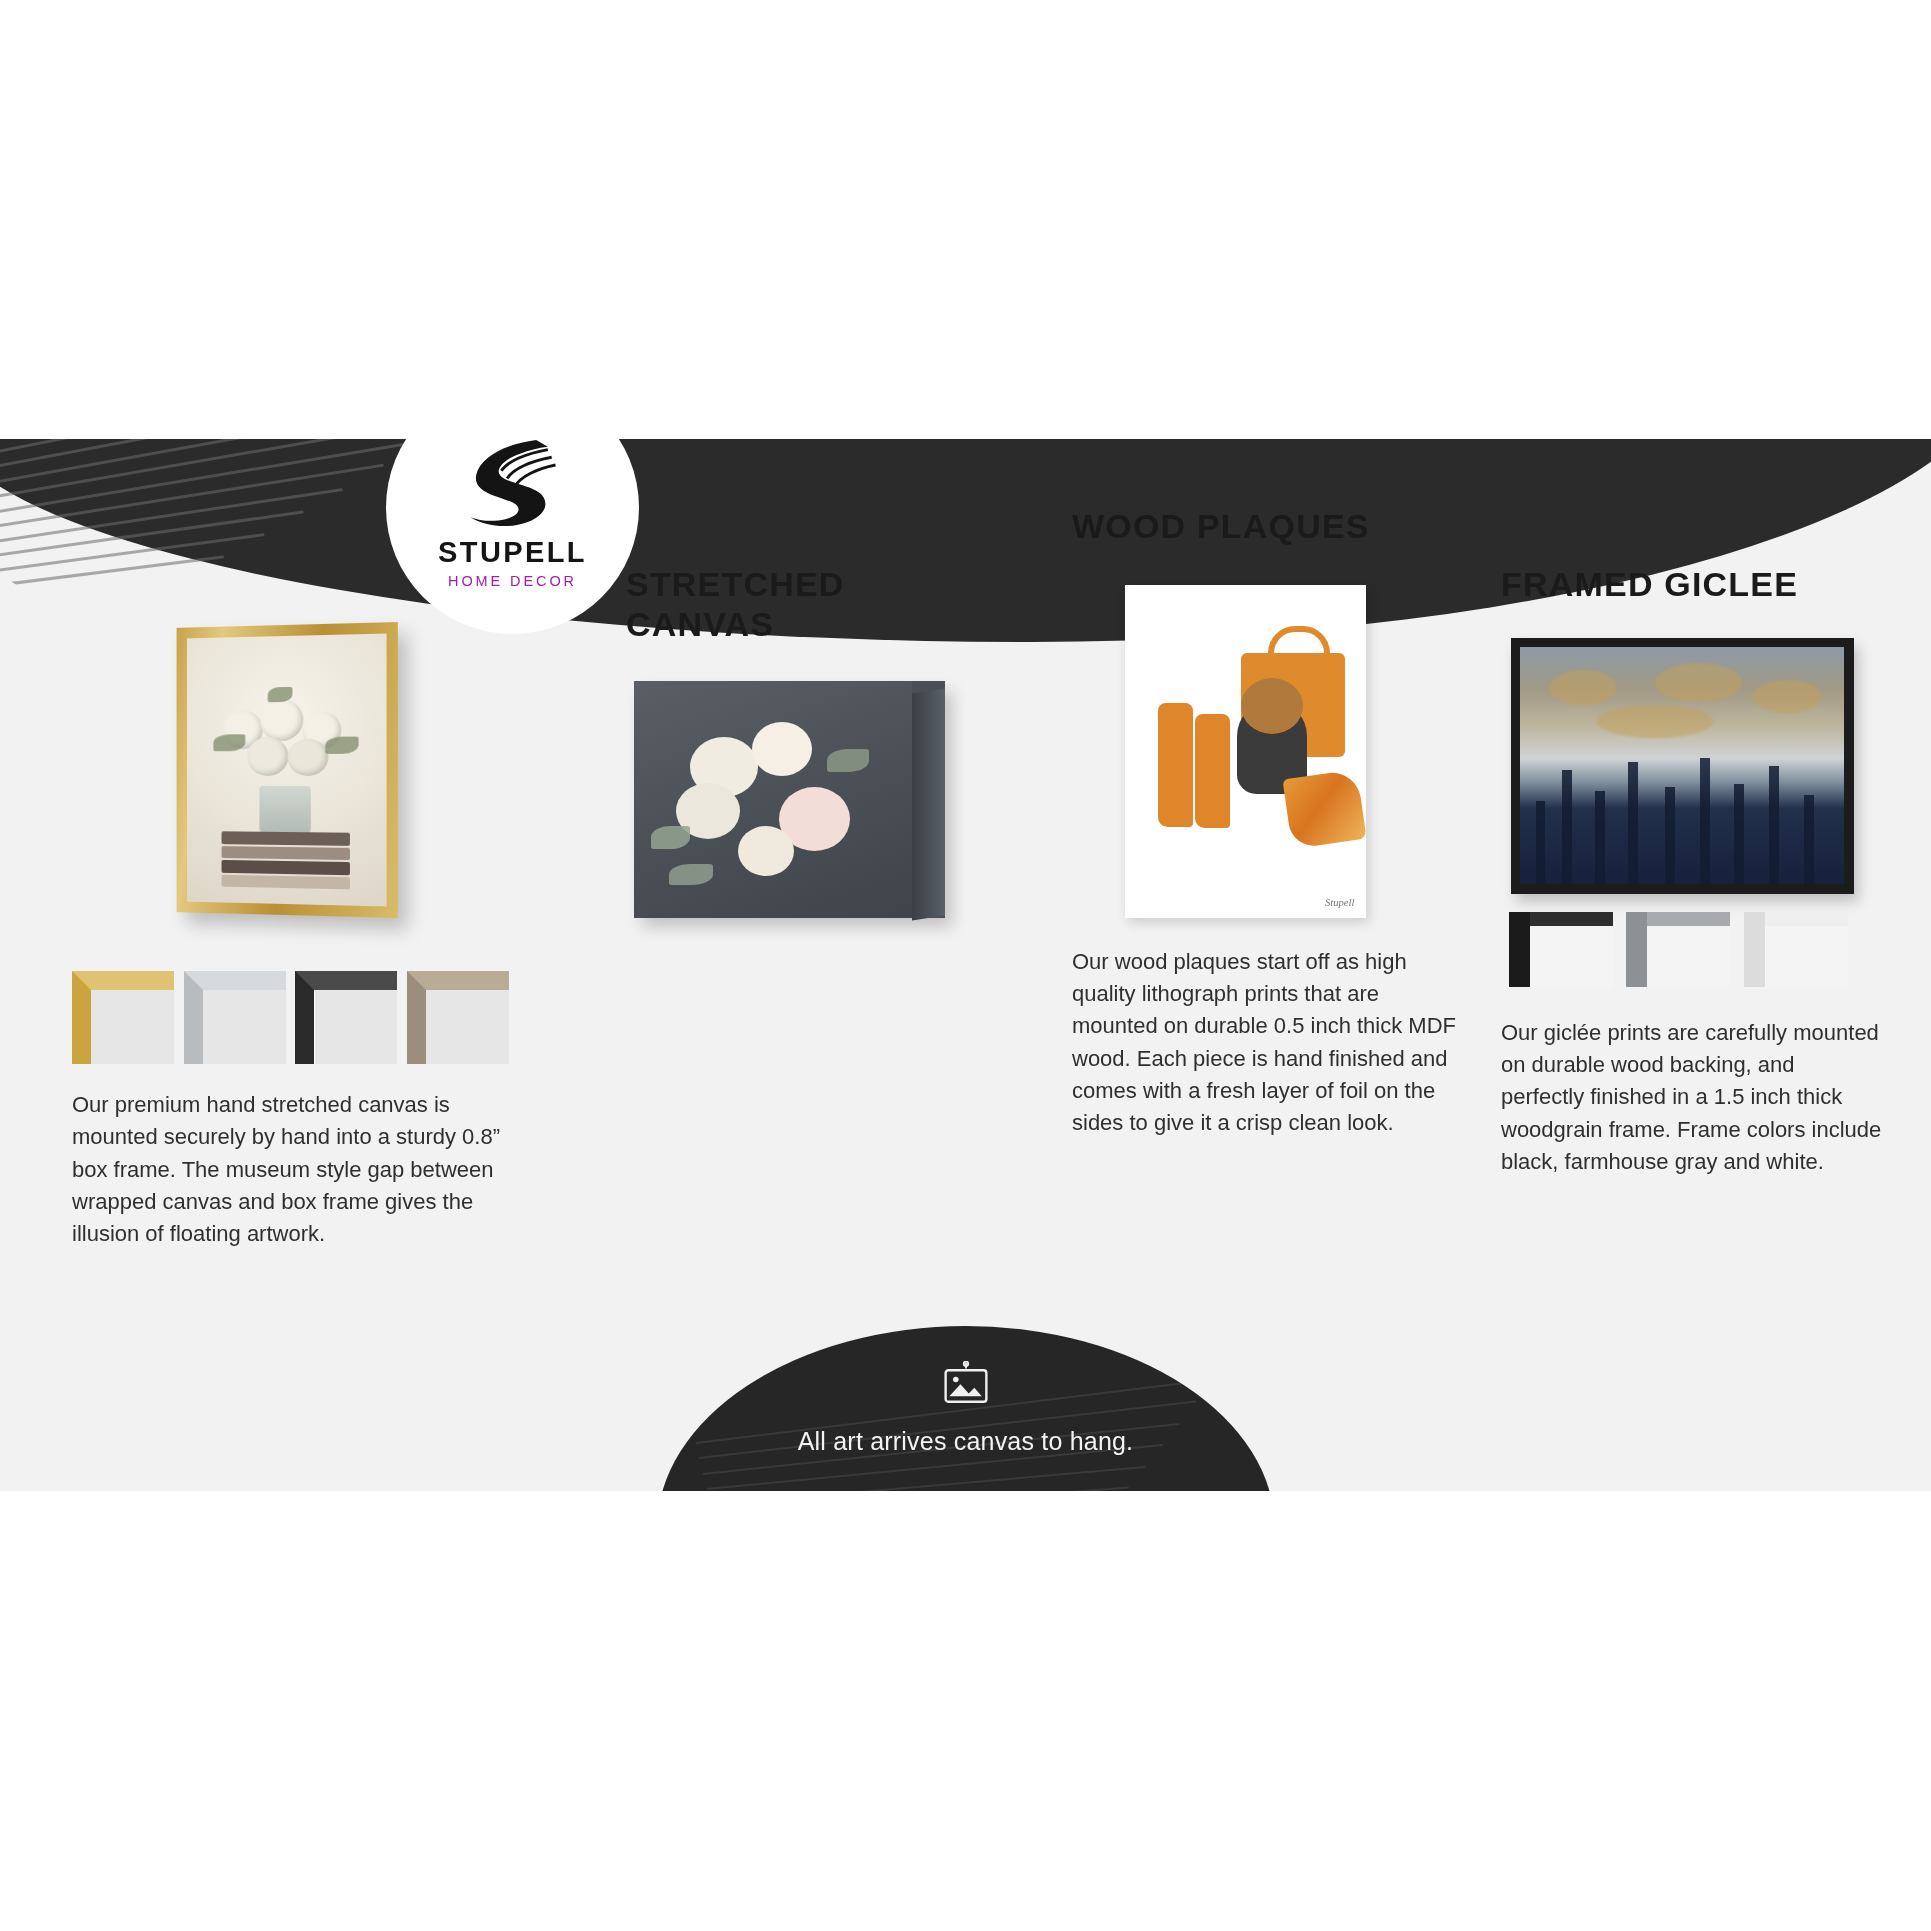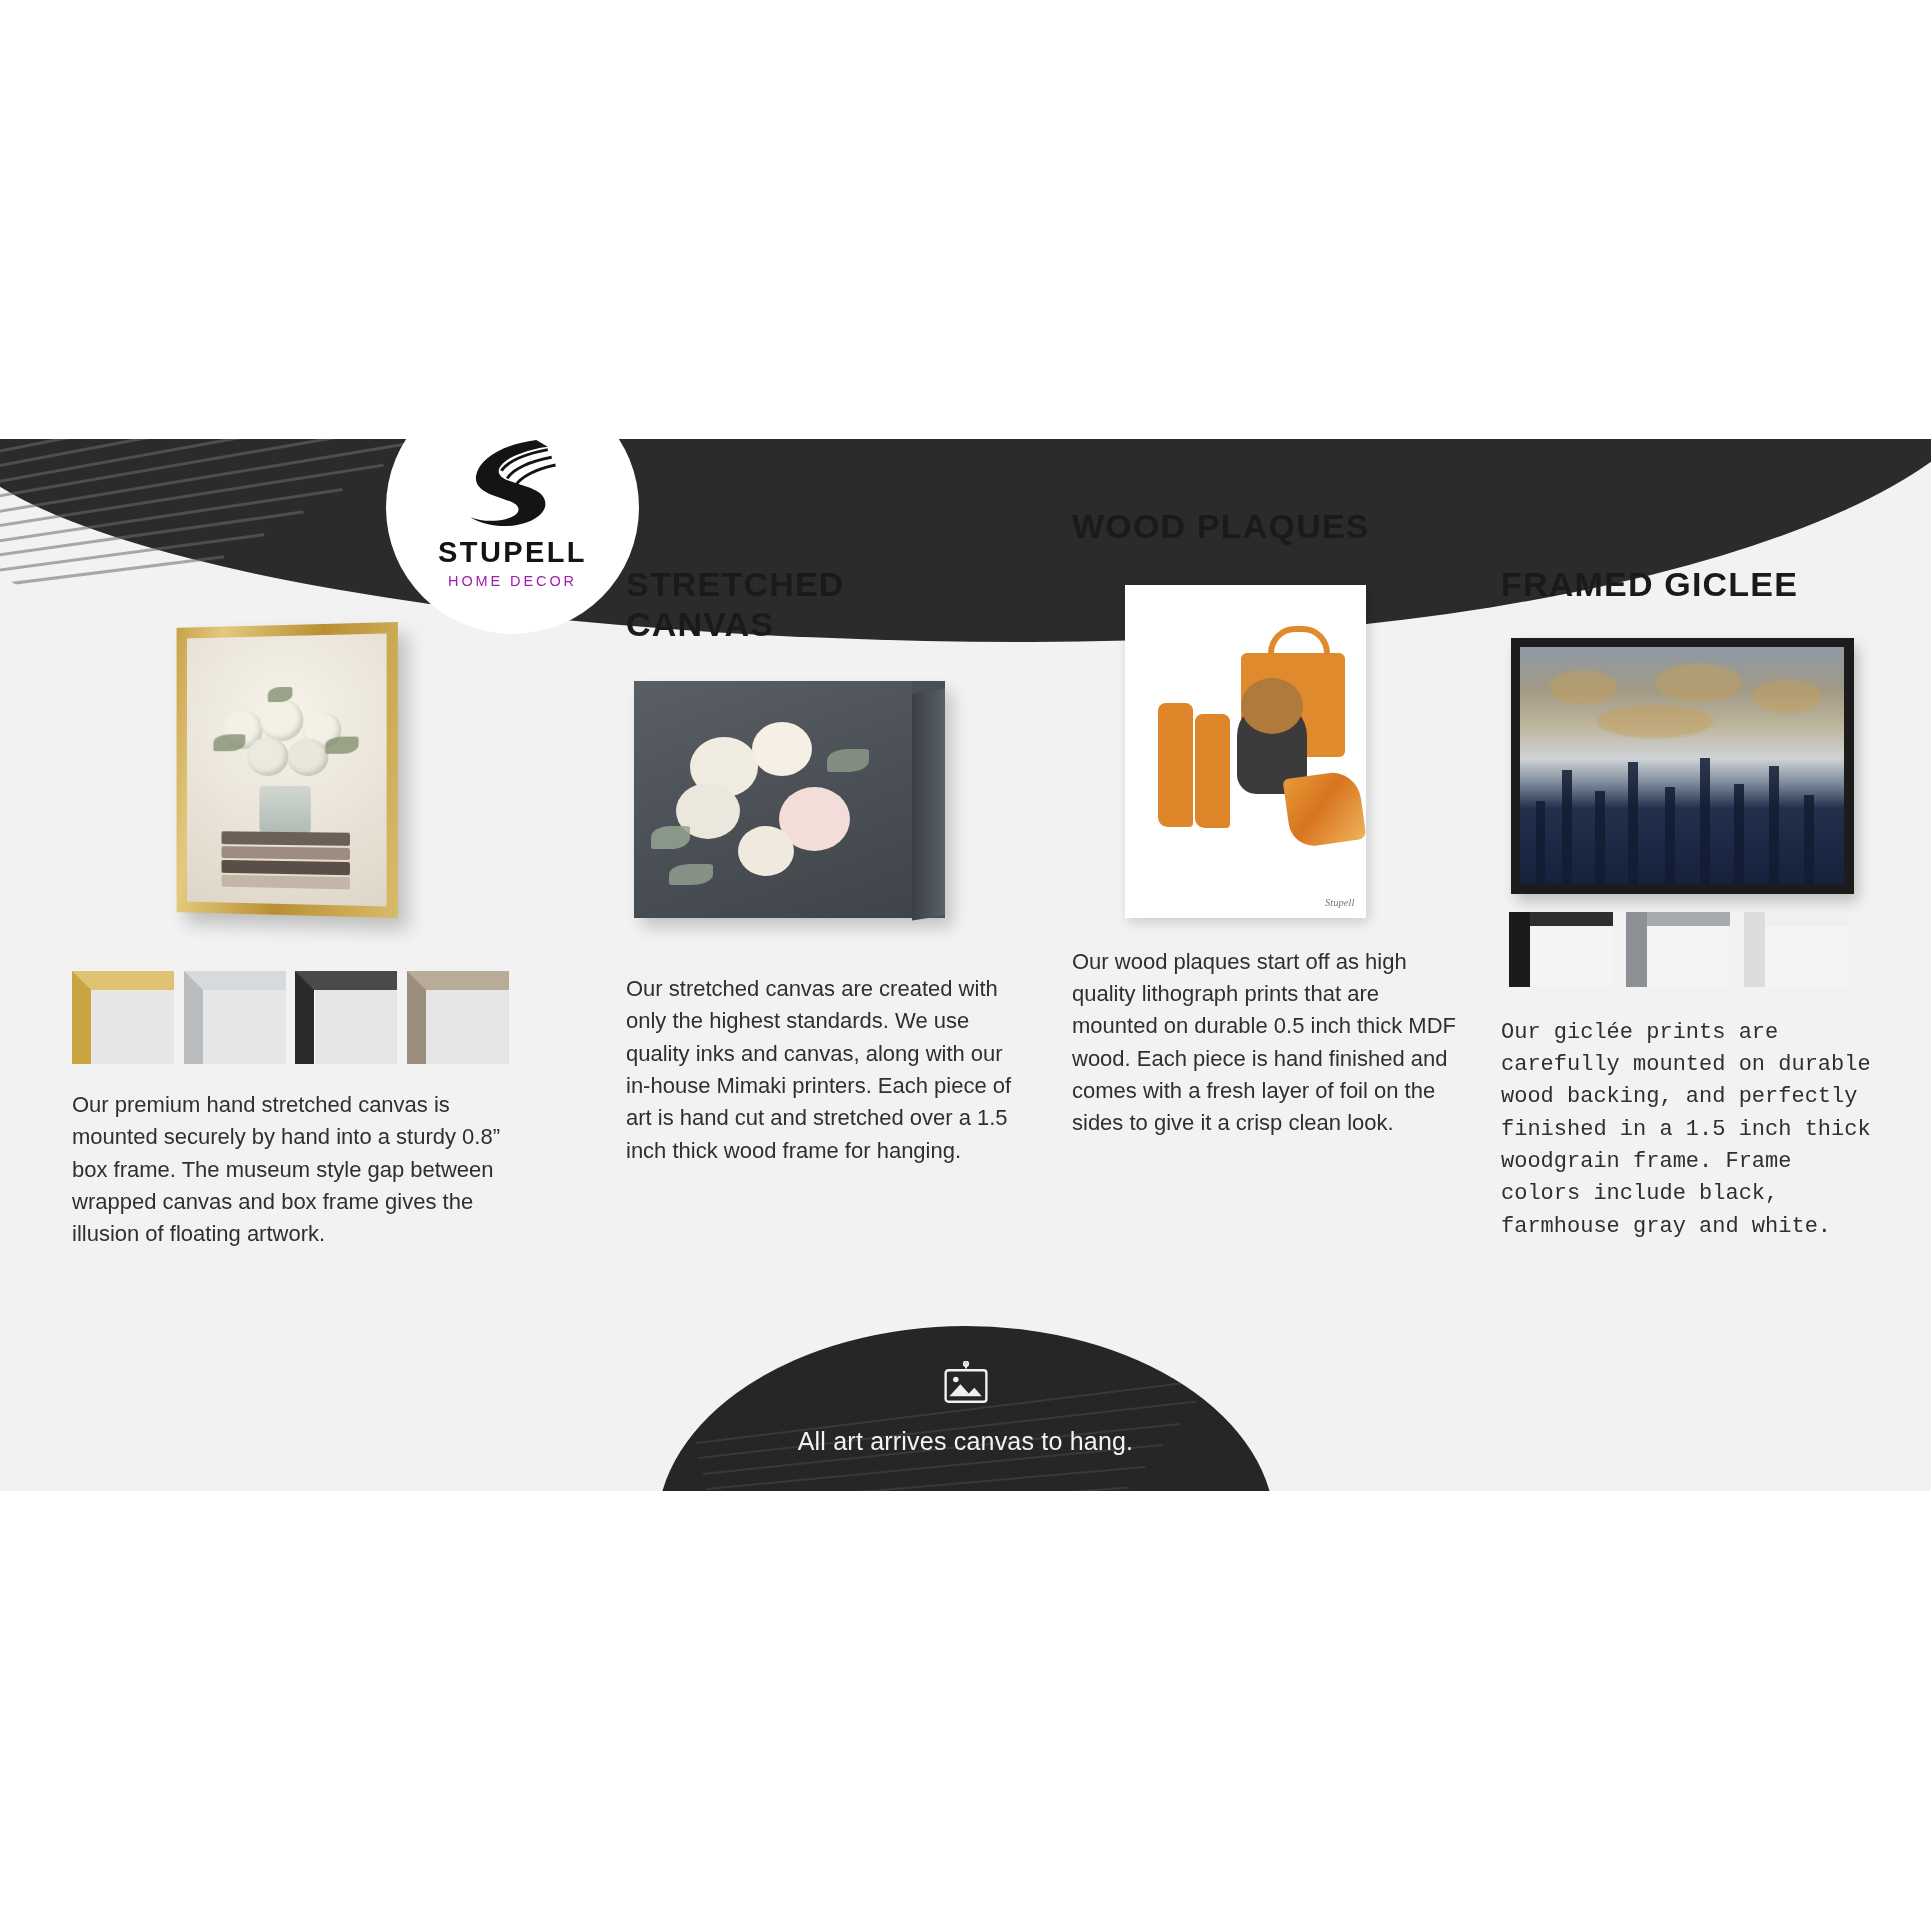--- a/index.html
+++ b/index.html
@@ -503,21 +503,20 @@
             <div class="sc-flower" style="left:118px;top:41px;width:60px;height:54px;background:#f6efe6;"></div>
             <div class="sc-flower" style="left:42px;top:102px;width:64px;height:56px;background:#ece7dc;"></div>
             <div class="sc-flower" style="left:145px;top:106px;width:71px;height:64px;background:#f3ddd9;"></div>
             <div class="sc-flower" style="left:104px;top:145px;width:56px;height:50px;background:#efe9de;"></div>
             <div class="sc-flower" style="left:17.4px;top:145px;width:39px;height:23px;background:#93a38f;opacity:.85;border-radius:50% 10% 50% 10%;"></div>
             <div class="sc-flower" style="left:193px;top:68px;width:42px;height:23px;background:#8d9c8a;opacity:.8;border-radius:50% 10% 50% 10%;"></div>
             <div class="sc-flower" style="left:35px;top:183px;width:44px;height:21px;background:#9aa896;opacity:.75;border-radius:50% 10% 50% 10%;"></div>
           </div>
         </div>
       </div>
-      <div class="col-desc" style="margin-top:19.3px;">Our stretched canvas are created with only the highest standards. We use quality inks and canvas, along with our in-house Mimaki printers. Each piece of art is hand cut and stretched over a 1.5 inch thick wood frame for hanging.</div>
     </div>
 
     <div class="col" id="col3">
       <div class="col-title">
         <div>WOOD PLAQUES</div>
       </div>
       <div class="art-wrap">
         <div class="wp-card">
           <div class="bag"></div>
           <div class="boot" style="left:33px;top:118px;width:35px;height:124px;"></div>
@@ -564,21 +563,21 @@
               <div class="top"></div>
               <div class="lip"></div>
             </div>
           <div class="fg-sw fg-white">
               <div class="face"></div>
               <div class="top"></div>
               <div class="lip"></div>
             </div>
         </div>
       </div>
-      <div class="col-desc" style="margin-top:17.4px;font-family:Liberation Mono, monospace;">Our giclée prints are carefully mounted on durable wood backing, and perfectly finished in a 1.5 inch thick woodgrain frame. Frame colors include black, farmhouse gray and white.</div>
+      <div class="col-desc" style="margin-top:17.4px;">Our giclée prints are carefully mounted on durable wood backing, and perfectly finished in a 1.5 inch thick woodgrain frame. Frame colors include black, farmhouse gray and white.</div>
     </div>
 
     <div class="badge">
       <div class="stripes2" id="stripes2">
           <i style="left: 39px; top: 116px; width: 521px; transform: rotate(-7deg);"></i>
           <i style="left: 42px; top: 131px; width: 500px; transform: rotate(-6.5deg);"></i>
           <i style="left: 46px; top: 147px; width: 479px; transform: rotate(-6deg);"></i>
           <i style="left: 50px; top: 162px; width: 458px; transform: rotate(-5.5deg);"></i>
           <i style="left: 54px; top: 178px; width: 436px; transform: rotate(-5deg);"></i>
           <i style="left: 58px; top: 193px; width: 415px; transform: rotate(-4.5deg);"></i>

